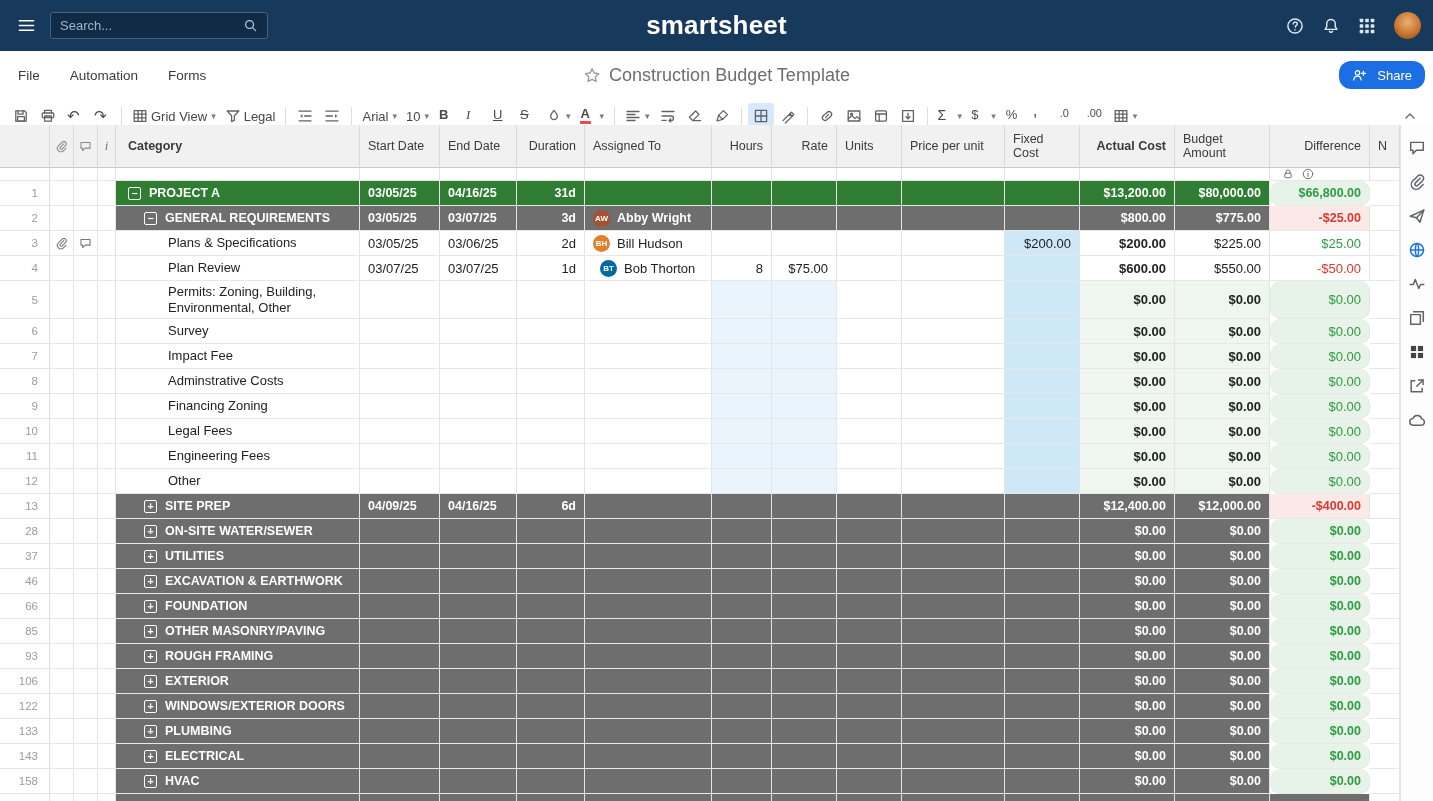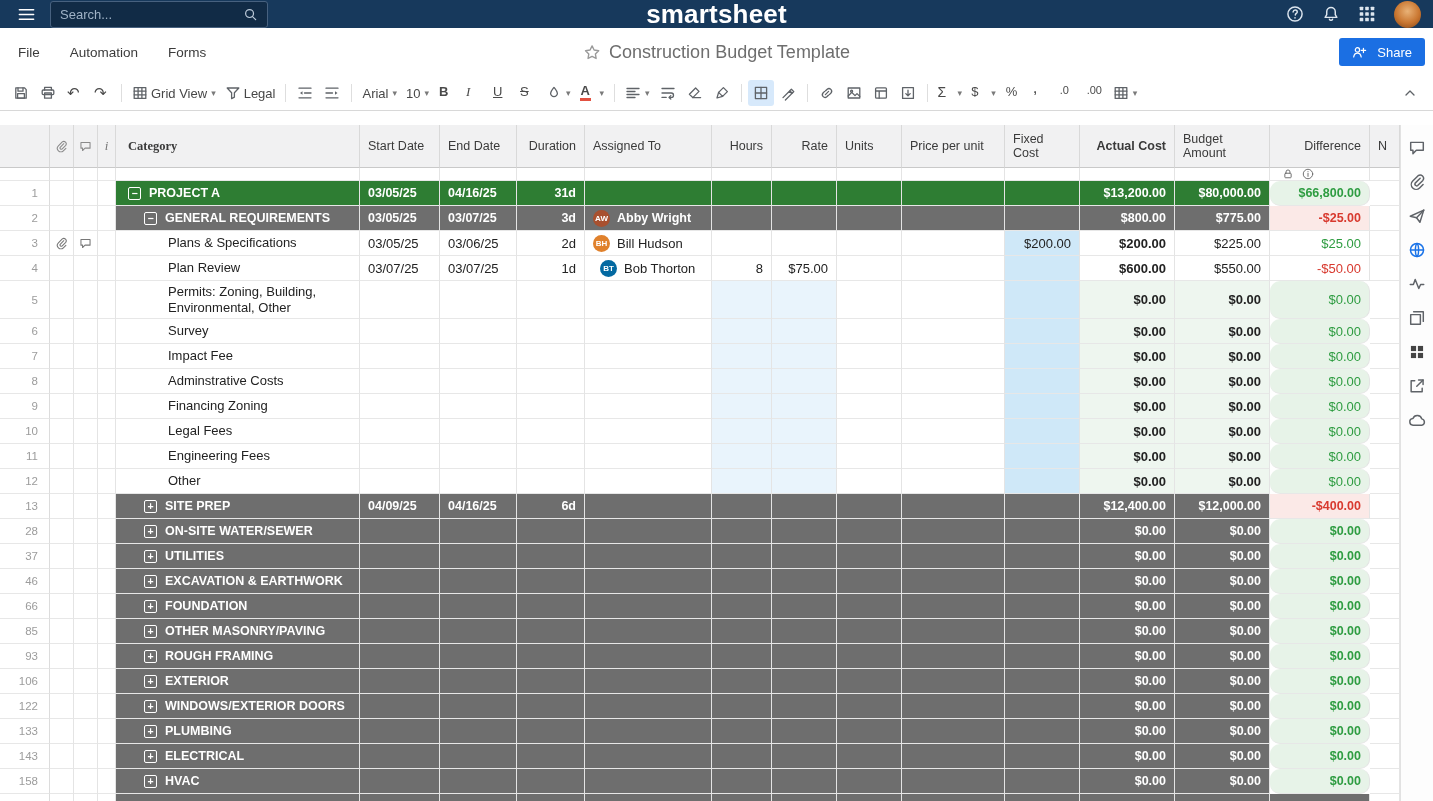--- a/index.html
+++ b/index.html
@@ -1,41 +1,41 @@
 <!DOCTYPE html>
 <html><head>
 <meta charset="utf-8">
 <style>
   * { box-sizing: border-box; margin: 0; padding: 0; }
   html,body { width:1433px; height:801px; }
   body { font-family:"Liberation Sans","DejaVu Sans",sans-serif; background:#fff; }
   .app { position:relative; width:1433px; height:801px; overflow:hidden; background:#fff; }
 
   
-  .topbar { height:28px; background:#17395C; display:flex; align-items:center; padding:0 12px; position:relative; color:#E6EDF4; }
+  .topbar { height:51px; background:#17395C; display:flex; align-items:center; padding:0 12px; position:relative; color:#E6EDF4; }
   .hamburger { width:28px; height:28px; background:transparent; border:none; color:#fff; cursor:pointer; display:flex; align-items:center; justify-content:center; }
   .hamburger .icn { width:19px; height:19px; }
   .search { margin-left:10px; width:218px; height:27px; background:rgba(0,0,0,.24); border:1px solid #47617F; border-radius:3px; display:flex; align-items:center; padding:0 9px; }
   .search input { flex:1; background:transparent; border:none; outline:none; color:#E6EDF4; font-size:13px; font-family:inherit; min-width:0; }
   .search input::placeholder { color:#9FB2C6; }
   .search .icn { width:15px; height:15px; color:#BCCAD9; cursor:pointer; }
   .logo { position:absolute; left:50%; transform:translateX(-50%); font-size:26px; font-weight:600; letter-spacing:.2px; color:#FFFFFF; }
   .top-right { margin-left:auto; display:flex; align-items:center; gap:18px; }
   .top-right .icn { width:18px; height:18px; color:#DDE6EF; cursor:pointer; }
   .avatar { width:27px; height:27px; border-radius:50%; cursor:pointer;
             background:radial-gradient(circle at 50% 38%, #E9B277 0%, #C97630 55%, #7E4419 100%); }
 
   
   .menubar { height:48px; background:#fff; display:flex; align-items:center; position:relative; }
   .menus { display:flex; gap:30px; padding-left:18px; }
   .menu-item { font-size:13.5px; color:#3B3B3B; cursor:pointer; }
   .title-wrap { position:absolute; left:50%; transform:translateX(-50%); display:flex; align-items:center; gap:9px; }
   .title-wrap .icn { width:17px; height:17px; color:#9A9A9A; cursor:pointer; }
   .sheet-title { font-size:18px; font-weight:400; color:#6E6E6E; white-space:nowrap; }
-  .share { position:absolute; right:8px; top:50%; transform:translateY(-50%); background:#1B6FE3; color:#fff; border:none; border-radius:3px; height:28px; padding:0 13px; display:flex; align-items:center; gap:10px; font-size:13px; font-family:inherit; cursor:pointer; }
+  .share { position:absolute; right:8px; top:50%; transform:translateY(-50%); background:#1B6FE3; color:#fff; border:none; border-radius:12px; height:28px; padding:0 13px; display:flex; align-items:center; gap:10px; font-size:13px; font-family:inherit; cursor:pointer; }
   .share .icn { width:15px; height:15px; color:#fff; }
 
   
   .toolbar { height:35px; border-bottom:1px solid #D8D8D8; display:flex; align-items:center; padding:0 8px; gap:1px; color:#5F6368; position:relative; background:#fff; }
   .tb { height:26px; min-width:26px; border:none; background:transparent; border-radius:3px; display:flex; align-items:center; justify-content:center; gap:3px; padding:0 4px; color:#5F6368; cursor:pointer; font-family:inherit; }
   .tb.active { background:#D7E9FB; }
   .tb .icn { width:16px; height:16px; display:inline-flex; }
   .tb .lbl { font-size:13px; color:#474747; white-space:nowrap; }
   .tb .caret { font-size:9px; color:#7A7A7A; margin-left:1px; }
   .tg { font-size:13px; font-weight:400; color:#4A4A4A; line-height:1; }
@@ -49,21 +49,21 @@
   .rail .icn { width:18px; height:18px; cursor:pointer; }
   .rail .blue { color:#1A73E8; }
   .rail .dark { color:#444; }
 
   
   .sheet { position:absolute; top:125px; left:0; right:33px; bottom:0; overflow:hidden; background:#fff; font-size:13px; color:#222; }
   .row { display:grid; grid-template-columns:50px 24px 24px 18px 244px 80px 77px 68px 127px 60px 65px 65px 103px 75px 95px 95px 100px minmax(0,1fr); }
   .cell { border-right:1px solid #E4E4E4; border-bottom:1px solid #E7E7E7; display:flex; align-items:center; padding:0 8px; overflow:hidden; white-space:nowrap; }
   .hdr { height:43px; }
   .hdr .cell { background:#F1F1F2; border-right:1px solid #D9D9D9; border-bottom:1px solid #C9C9C9; color:#3A3A3A; font-size:12.5px; white-space:normal; line-height:1.15; cursor:pointer; }
-  .hdr .c-category { font-weight:700;font-family:Liberation Serif, serif; }
+  .hdr .c-category { font-weight:700; }
   .hdr .c-ic { justify-content:center; padding:0; color:#8A8A8A; }
   .hdr .c-ic .icn { width:13px; height:13px; }
   .hdr .i-col { font-family:"Liberation Serif",serif; font-style:italic; font-size:13px; color:#777; }
   .c-num { justify-content:flex-end; color:#9C9C9C; font-size:11.5px; padding-right:11px; background:#fff; border-right:1px solid #DCDCDC; cursor:pointer; }
   .hdr .c-num { background:#F1F1F2; }
   .c-ic { justify-content:center; padding:0; color:#777; }
   .c-ic .icn { width:13px; height:13px; }
   .r { height:25px; }
   .r.tall { height:38px; }
   .r-spacer { height:13px; }

